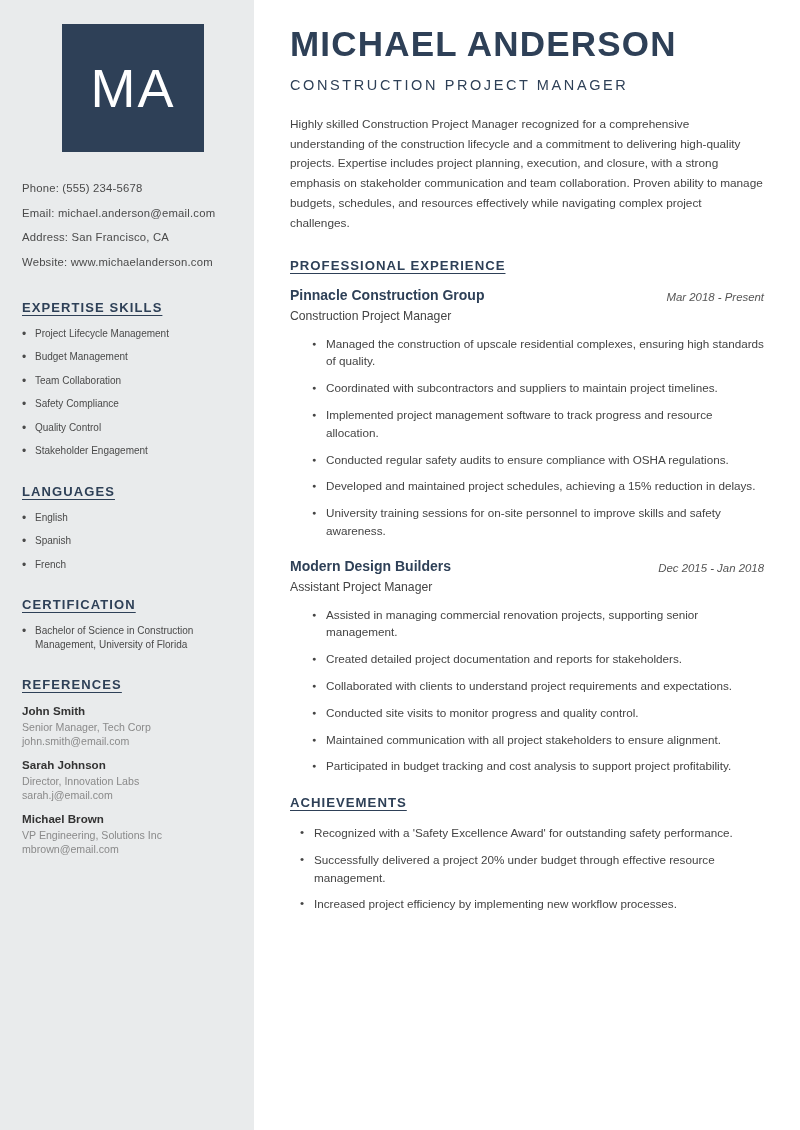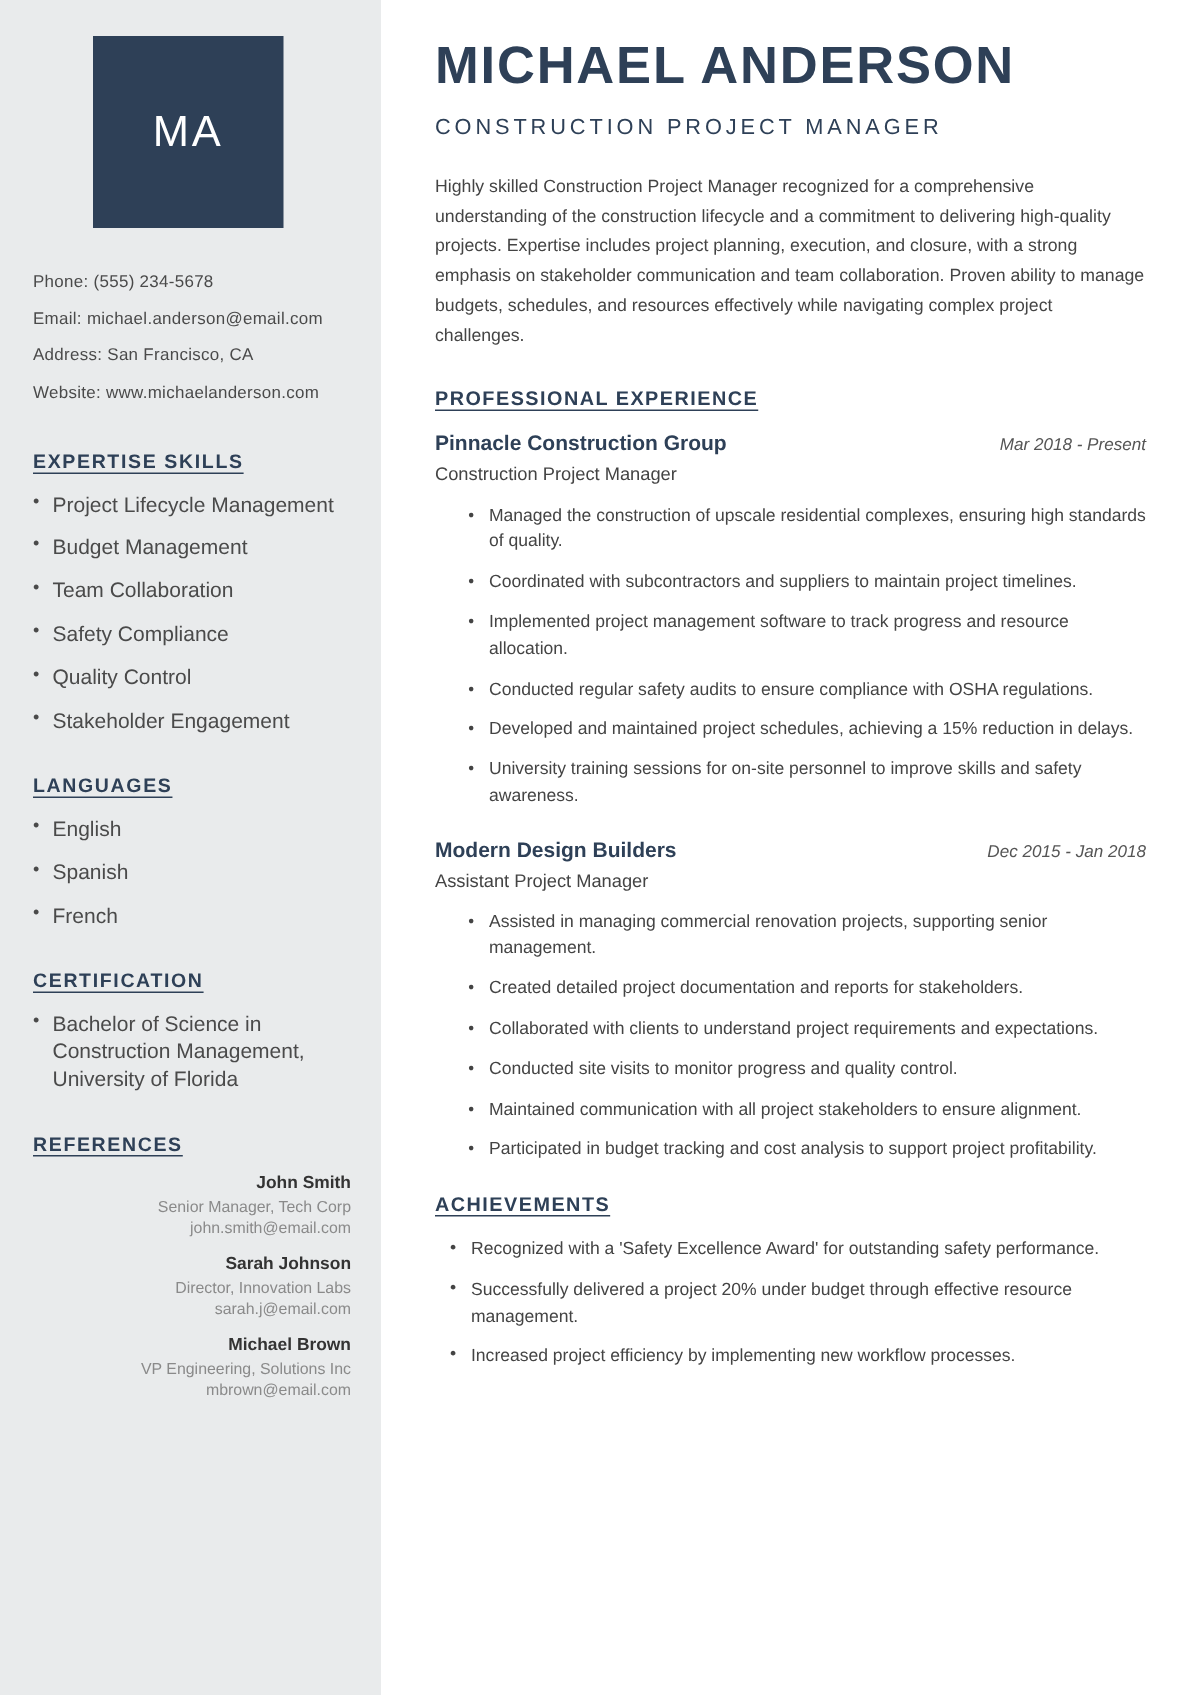--- a/index.html
+++ b/index.html
@@ -28,27 +28,27 @@
     position: relative;
   }
   .sidebar::after {
     content: "";
     position: absolute;
     top: 0; right: 0; bottom: 0;
     width: 2px;
     background: #ffffff;
   }
   .avatar {
-    width: 127px; height: 128px;
+    width: 142px; height: 128px;
     background: #2e4057;
     color: #ffffff;
     display: flex;
     align-items: center;
     justify-content: center;
-    font-size: 29px;
+    font-size: 54px;
     letter-spacing: 2px;
     font-weight: 400;
     margin: 2px 0 30px 40px;
   }
   .contact-line {
     font-size: 11.3px;
     color: #4a4a4a;
     margin-bottom: 12.5px;
     letter-spacing: .2px;
   }
@@ -60,35 +60,35 @@
     text-decoration: underline;
     text-underline-offset: 3px;
     margin: 26px 0 12px 0;
   }
   .side-heading.first { margin-top: 32px; }
   ul.bullets {
     list-style: none;
     margin: 0; padding: 0;
   }
   ul.bullets li {
-    font-size: 14px;
+    font-size: 10px;
     color: #4a4a4a;
     line-height: 1.35;
     margin-bottom: 10px;
     padding-left: 13px;
     position: relative;
   }
   ul.bullets li::before {
     content: "\2022";
     position: absolute;
     left: 0; top: -1px;
     color: #4a4a4a;
     font-size: 12px;
   }
-  .ref-item { margin-bottom: 11px; text-align: right; }
+  .ref-item { margin-bottom: 11px; }
   .ref-name {
     font-size: 11.6px;
     font-weight: bold;
     color: #333333;
     margin-bottom: 3.5px;
   }
   .ref-role, .ref-email {
     font-size: 10.6px;
     color: #8a8a8a;
     margin-bottom: 2.5px;

